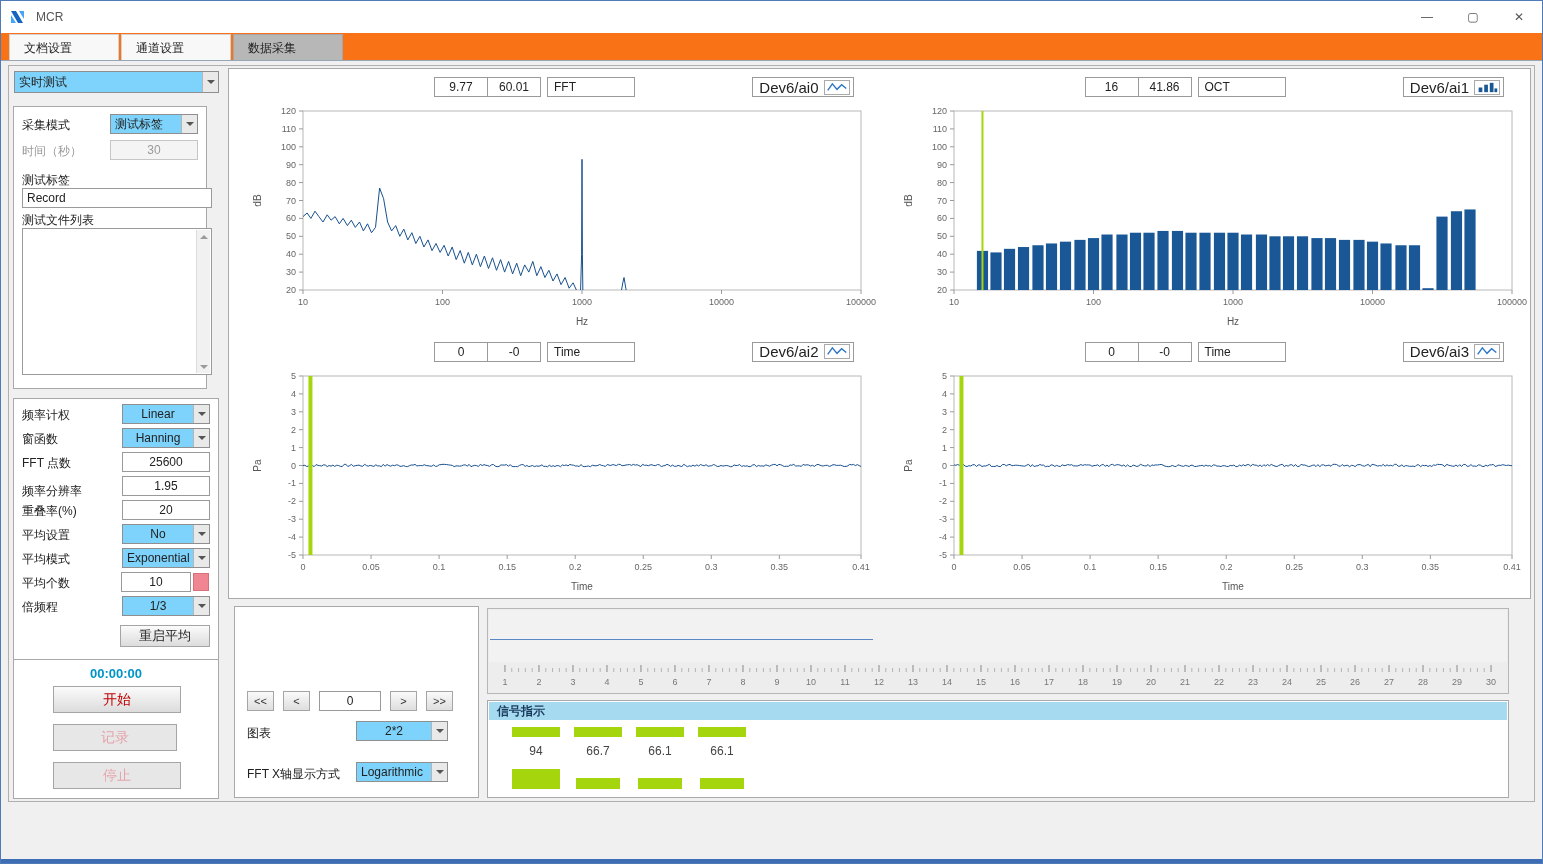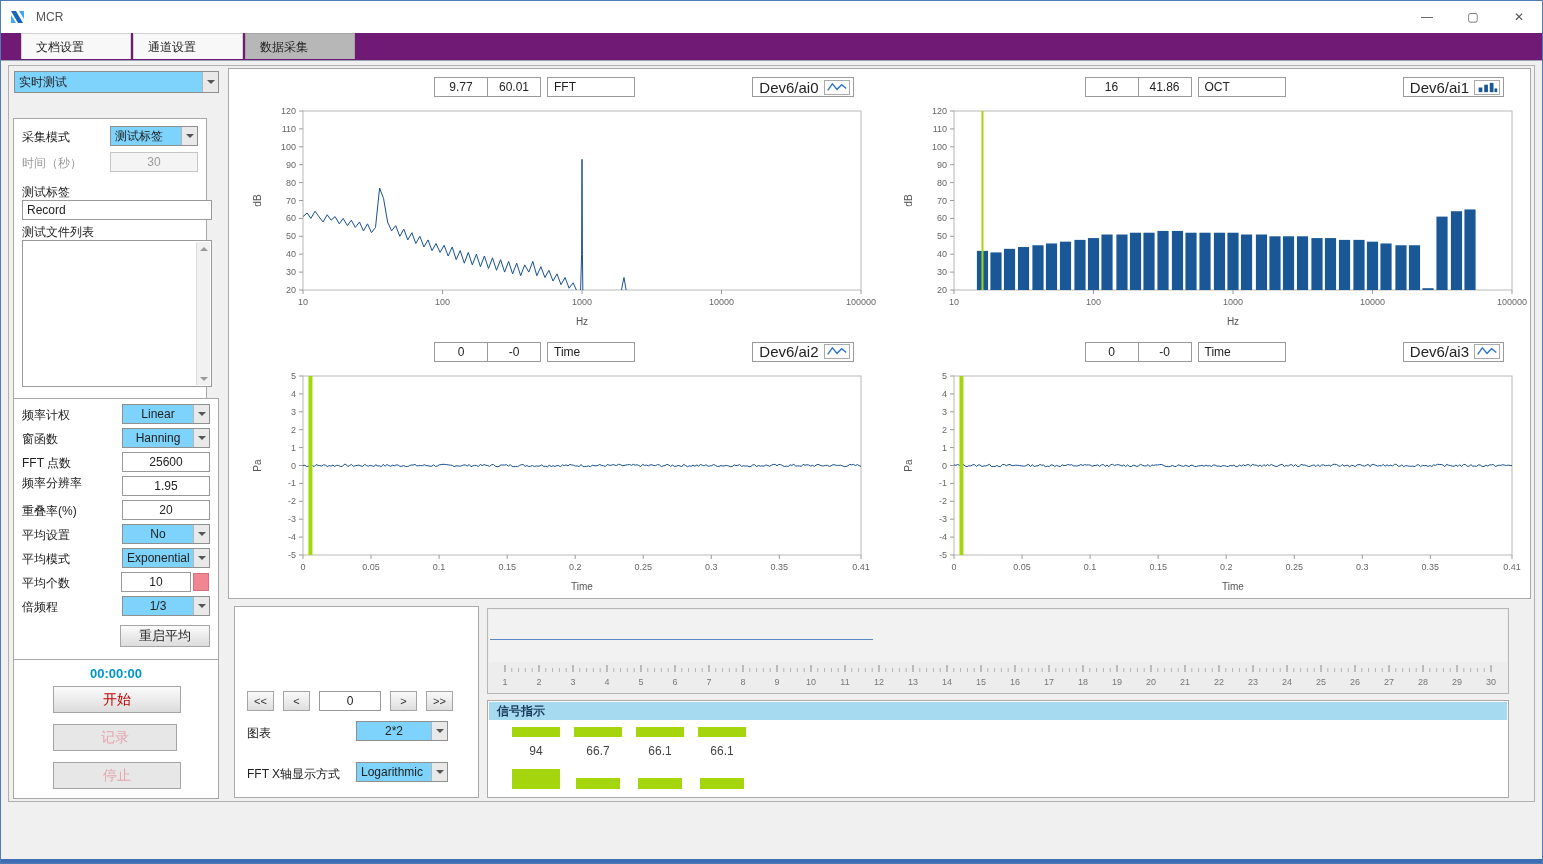--- a/index.html
+++ b/index.html
@@ -18,21 +18,21 @@
   .app-title { margin-left:7px; color:#555; font-size:12px; }
   .win-controls { margin-left:auto; display:flex; height:32px; }
   .win-btn { width:46px; height:32px; display:flex; align-items:center; justify-content:center; color:#555; font-size:12px; }
 
   
   .menubar { height:24px; background:#fff; display:flex; align-items:center; border-bottom:1px solid #e9e9e9; }
   .menu-item { padding:0 15px; height:24px; line-height:24px; color:#222; }
   .menu-item.disabled { color:#a8a8a8; }
 
   
-  .tabstrip { height:28px; background:#701a75; display:flex; align-items:flex-start; border-bottom:1px solid #98a5b2; padding-left:20px; }
+  .tabstrip { height:28px; background:#f97316; display:flex; align-items:center; border-bottom:1px solid #98a5b2; padding-left:8px; }
   .tab { height:26px; line-height:26px; min-width:110px; padding:0 14px; background:#f8f8f8; border:1px solid #d2d2d2; border-bottom:none; margin-right:2px; }
   .tab.active { background:#b7b7b7; border-color:#a5a5a5; }
 
   
   .content { position:relative; height:778px; }
   .content-box { position:absolute; left:7px; top:4px; width:1527px; height:737px; border:1px solid #b0b0b0; background:#f0f0f0; }
 
   
   .group { position:absolute; background:#fff; border:1px solid #a8a8a8; }
   .combo { display:inline-flex; align-items:center; height:20px; background:#7dd3fc; border:1px solid #8f8f8f; }
@@ -120,21 +120,21 @@
   </div>
 
   <div class="content">
     <div class="content-box">
 
       <div class="combo" style="position:absolute;left:5px;top:5px;width:205px;height:22px;">
         <span class="combo-value">实时测试</span>
         <span class="combo-arrow"></span>
       </div>
 
-      <div class="group" style="left:4px;top:52px;width:194px;height:283px;">
+      <div class="group" style="left:4px;top:40px;width:194px;height:283px;">
         <span class="lbl" style="top:10px;">采集模式</span>
         <div class="combo" style="position:absolute;right:8px;top:7px;width:88px;">
           <span class="combo-value">测试标签</span>
           <span class="combo-arrow"></span>
         </div>
         <span class="lbl gray" style="top:36px;">时间（秒）</span>
         <span class="field disabled" style="position:absolute;right:8px;top:33px;width:88px;">30</span>
         <span class="lbl" style="top:65px;">测试标签</span>
         <span class="field" style="position:absolute;left:8px;top:81px;width:190px;text-align:left;padding-left:4px;">Record</span>
         <span class="lbl" style="top:105px;">测试文件列表</span>
@@ -152,21 +152,21 @@
           <span class="combo-value" style="text-align:center;">Linear</span>
           <span class="combo-arrow"></span>
         </div>
         <span class="lbl" style="top:32px;">窗函数</span>
         <div class="combo" style="position:absolute;right:8px;top:29px;width:88px;">
           <span class="combo-value" style="text-align:center;">Hanning</span>
           <span class="combo-arrow"></span>
         </div>
         <span class="lbl" style="top:56px;">FFT 点数</span>
         <span class="field" style="position:absolute;right:8px;top:53px;width:88px;">25600</span>
-        <span class="lbl" style="top:76px;">频率分辨率</span>
+        <span class="lbl" style="top:84px;">频率分辨率</span>
         <span class="field" style="position:absolute;right:8px;top:77px;width:88px;">1.95</span>
         <span class="lbl" style="top:104px;">重叠率(%)</span>
         <span class="field" style="position:absolute;right:8px;top:101px;width:88px;">20</span>
         <span class="lbl" style="top:128px;">平均设置</span>
         <div class="combo" style="position:absolute;right:8px;top:125px;width:88px;">
           <span class="combo-value" style="text-align:center;">No</span>
           <span class="combo-arrow"></span>
         </div>
         <span class="lbl" style="top:152px;">平均模式</span>
         <div class="combo" style="position:absolute;right:8px;top:149px;width:88px;">

